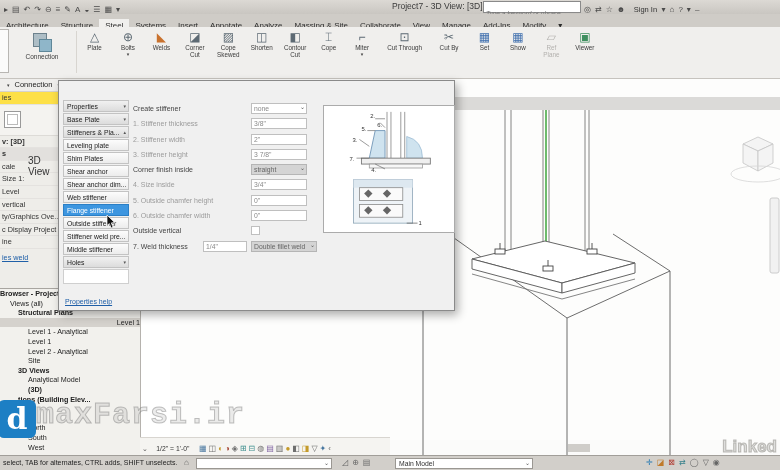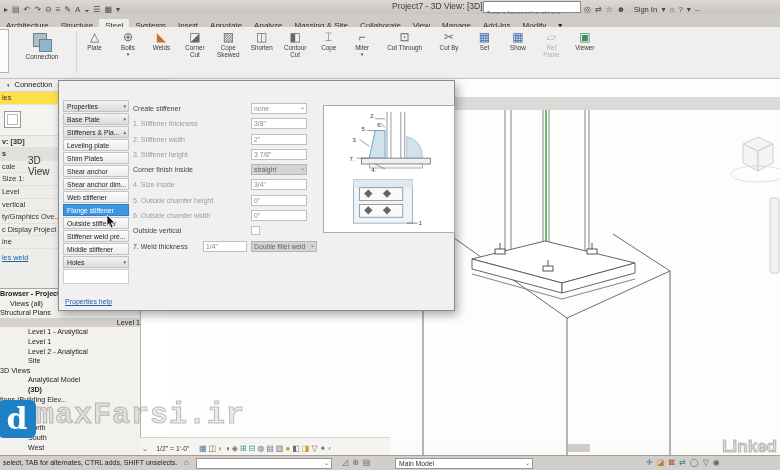--- a/index.html
+++ b/index.html
@@ -51,21 +51,21 @@
   .prow.pbold{font-weight:bold;}
   .prow.psec{background:#e2e0dd;font-weight:bold;}
   .pview{height:30px;border-bottom:1px solid #dddbd7;position:relative;background:#f4f3f0;}
   .cubeicon{position:absolute;left:4px;top:6px;width:15px;height:15px;border:1px solid #999;background:#fff;}
   .cubeicon:before{content:"";position:absolute;left:2px;top:2px;width:9px;height:9px;border:1px solid #bbb;}
   .pviewlab{position:absolute;left:28px;top:10px;font-size:10px;color:#333;margin-top:40px;}
   .plink{display:block;margin:4px 0 0 2px;font-size:7.3px;color:#2060a8;text-decoration:underline;}
   .browser{position:absolute;left:0;top:288px;width:140px;height:167px;background:#f2f1ed;
     border-top:1px solid #a8a5a0;border-right:1px solid #b5b2ad;z-index:2;overflow:hidden;}
   .brow{height:9.6px;line-height:9.6px;font-size:7.2px;color:#222;white-space:nowrap;overflow:hidden;}
-  .brow.i1{padding-left:10px;} .brow.i2{} .brow.i3{padding-left:28px;}
+  .brow.i1{padding-left:10px;} .brow.i2{padding-left:18px;font-weight:bold;} .brow.i3{padding-left:28px;}
   .brow.bbold{font-weight:bold;} .brow.bsel{background:#d5d2cd;text-align:right;}
   
   .canvas{position:absolute;left:170px;top:78px;width:610px;height:377px;z-index:1;background:#fdfdfc;}
   
   .dialog{position:absolute;left:58px;top:80px;width:397px;height:231px;background:#f0f0f0;
     border:1px solid #8a8a8a;box-shadow:3px 4px 9px rgba(0,0,0,.32);z-index:5;box-sizing:border-box;}
   .dtitle{height:17px;background:linear-gradient(#fafafa,#ececec);border-bottom:1px solid #d0d0d0;
     font-size:8px;line-height:16px;color:#222;padding-left:5px;position:relative;}
   .riconR{display:inline-block;width:10px;height:10px;background:#1a6fb5;color:#fff;font-size:7.5px;
     line-height:10px;text-align:center;font-weight:bold;border-radius:2px;margin-right:4px;vertical-align:-1px;}

